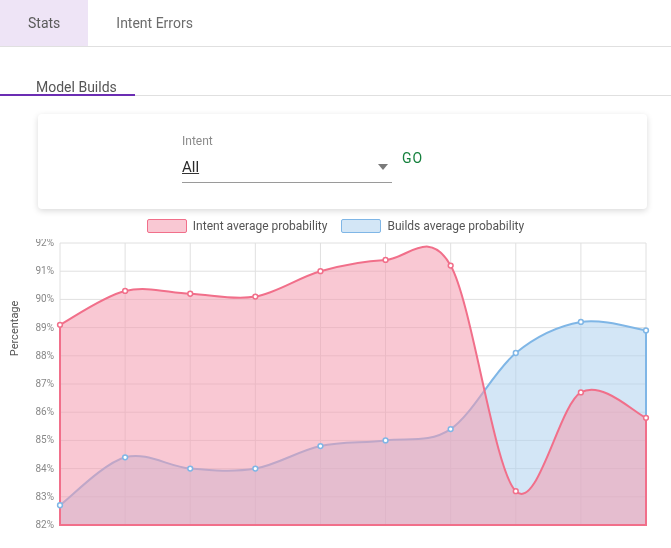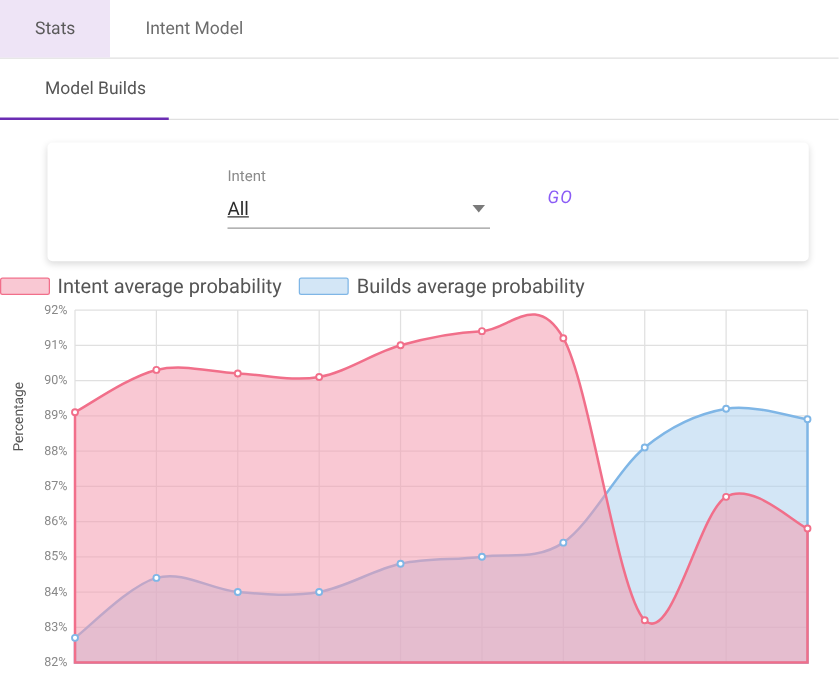--- a/index.html
+++ b/index.html
@@ -16,33 +16,33 @@
     --chart-blue-fill:rgba(175,209,239,0.55);
   }
   html,body{margin:0;padding:0;font-family:"Segoe UI",Roboto,Arial,sans-serif;background:#ffffff;color:var(--text-dark);}
   .page{width:671px;height:548px;position:relative;overflow:hidden;}
   
   .tabs-row{display:flex;align-items:stretch;height:46px;border-bottom:1px solid var(--axis-grey);}
   .tab{flex:0 0 auto;padding:0 28px;display:flex;align-items:center;font-size:14px;color:var(--text-grey);cursor:pointer;position:relative;}
   .tab.active{background:var(--purple-light);color:#5a5a5a;}
   
   .subrow{height:48px;display:flex;align-items:center;border-bottom:1px solid var(--axis-grey);position:relative;}
-  .subitem{padding:0 18px 0 36px;font-size:14px;color:var(--text-grey);height:100%;display:flex;align-items:center;position:relative;}
+  .subitem{padding:0 18px 0 36px;font-size:14px;color:var(--text-grey);height:100%;display:flex;align-items:flex-end;position:relative;}
   .subitem.active::after{content:"";position:absolute;left:0;right:0;bottom:-1px;height:2px;background:var(--purple-line);}
   .subitem.active{color:#555;}
   
-  .controls-card{margin:18px 24px 10px 38px;border-radius:4px;box-shadow:var(--card-shadow);padding:20px 24px 26px 24px;display:flex;align-items:flex-start;gap:36px;}
+  .controls-card{margin:18px 24px 10px 38px;border-radius:4px;box-shadow:var(--card-shadow);padding:20px 24px 26px 24px;display:flex;align-items:flex-start;}
   .sel-wrap{display:flex;flex-direction:column;margin-left:120px;}
   .sel-label{font-size:12px;color:#8b8b8b;margin-bottom:6px;}
   .sel-box{display:flex;align-items:center;justify-content:space-between;width:210px;border-bottom:1px solid #9a9a9a;padding:4px 0 6px 0;cursor:pointer;text-decoration:underline;}
   .sel-val{font-size:15px;color:#2b2b2b;}
   .sel-caret{width:0;height:0;border-left:5px solid transparent;border-right:5px solid transparent;border-top:6px solid #7a7a7a;margin-right:4px;}
-  .go-btn{font-size:14px;letter-spacing:1px;color:#8b5cf6;padding:6px 10px;border-radius:4px;cursor:pointer;align-self:center;margin-bottom:2px;font-style:italic;}
+  .go-btn{font-size:14px;letter-spacing:1px;color:#15803d;padding:6px 10px;border-radius:4px;cursor:pointer;align-self:center;margin-bottom:2px;}
   
-  .legend{display:flex;align-items:center;gap:14px;margin-top:6px;font-size:16px;color:#555;}
+  .legend{display:flex;justify-content:center;align-items:center;gap:14px;margin-top:6px;font-size:12px;color:#555;}
   .legend-item{display:flex;align-items:center;gap:6px;}
   .legend-swatch{width:38px;height:12px;border-radius:2px;}
   .legend-swatch.pink{background:var(--chart-pink-fill);border:1.5px solid var(--chart-pink);}
   .legend-swatch.blue{background:var(--chart-blue-fill);border:1.5px solid var(--chart-blue);}
   
   .chart-area{position:relative;margin:6px 14px 0 24px;}
   .ylabel{position:absolute;left:-16px;top:50%;transform:rotate(-90deg) translateX(50%);transform-origin:left top;font-size:11px;color:#555;}
   svg{display:block;}
   .ytick{font-size:10px;fill:var(--label-grey);}
   .gridline{stroke:var(--axis-grey);stroke-width:1;}
@@ -54,21 +54,21 @@
 </style>
 </head>
 <body>
 <div class="page">
 
 <div class="tabs-row">
   <div class="tab active">
         <span>Stats</span>
       </div>
   <div class="tab">
-        <span>Intent Model</span>
+        <span>Intent Errors</span>
       </div>
 </div>
 
 <div class="subrow">
   <div class="subitem active">
         <span>Model Builds</span>
       </div>
 </div>
 
 <div class="controls-card">

